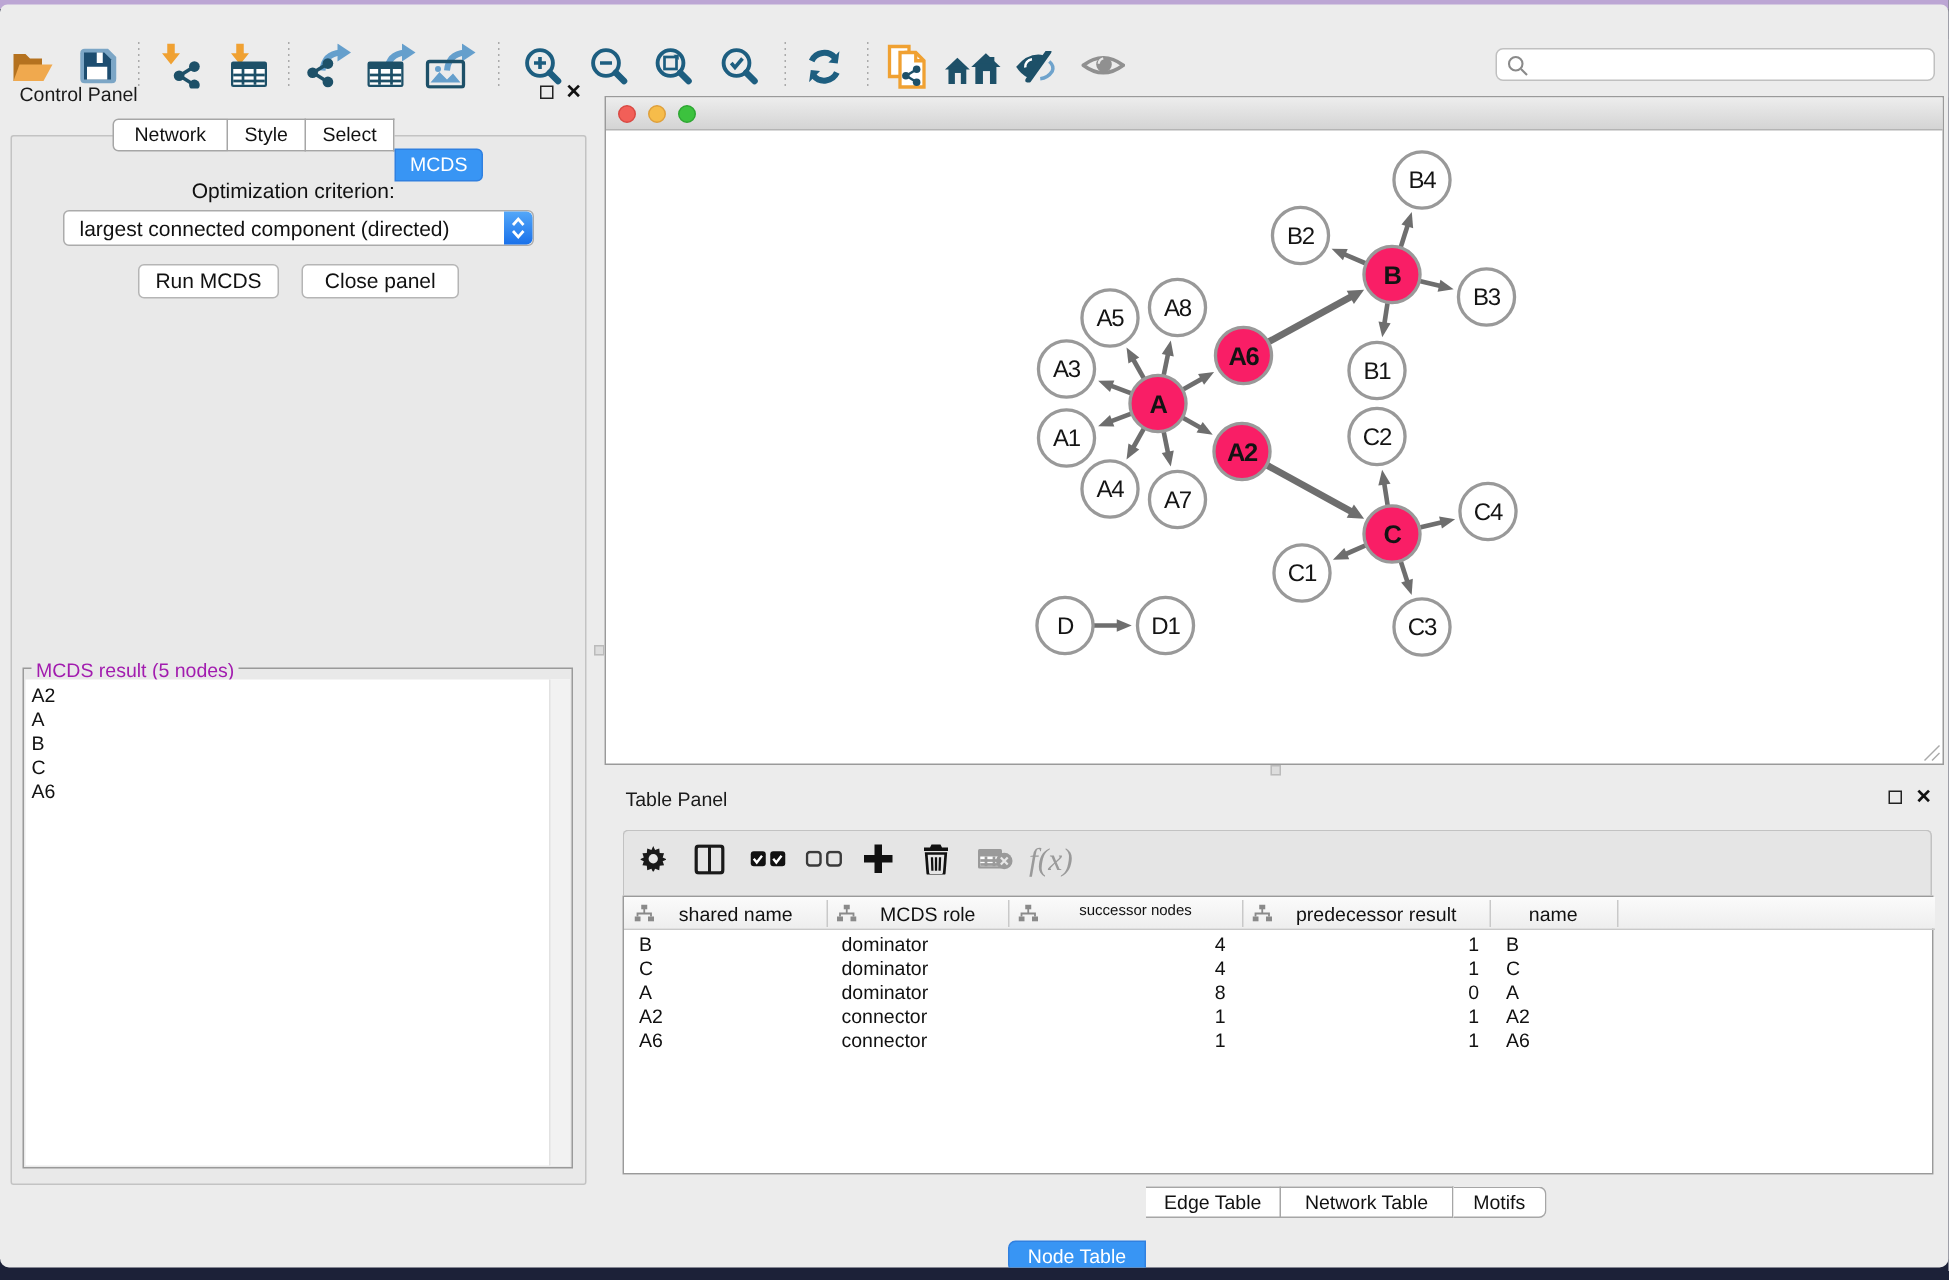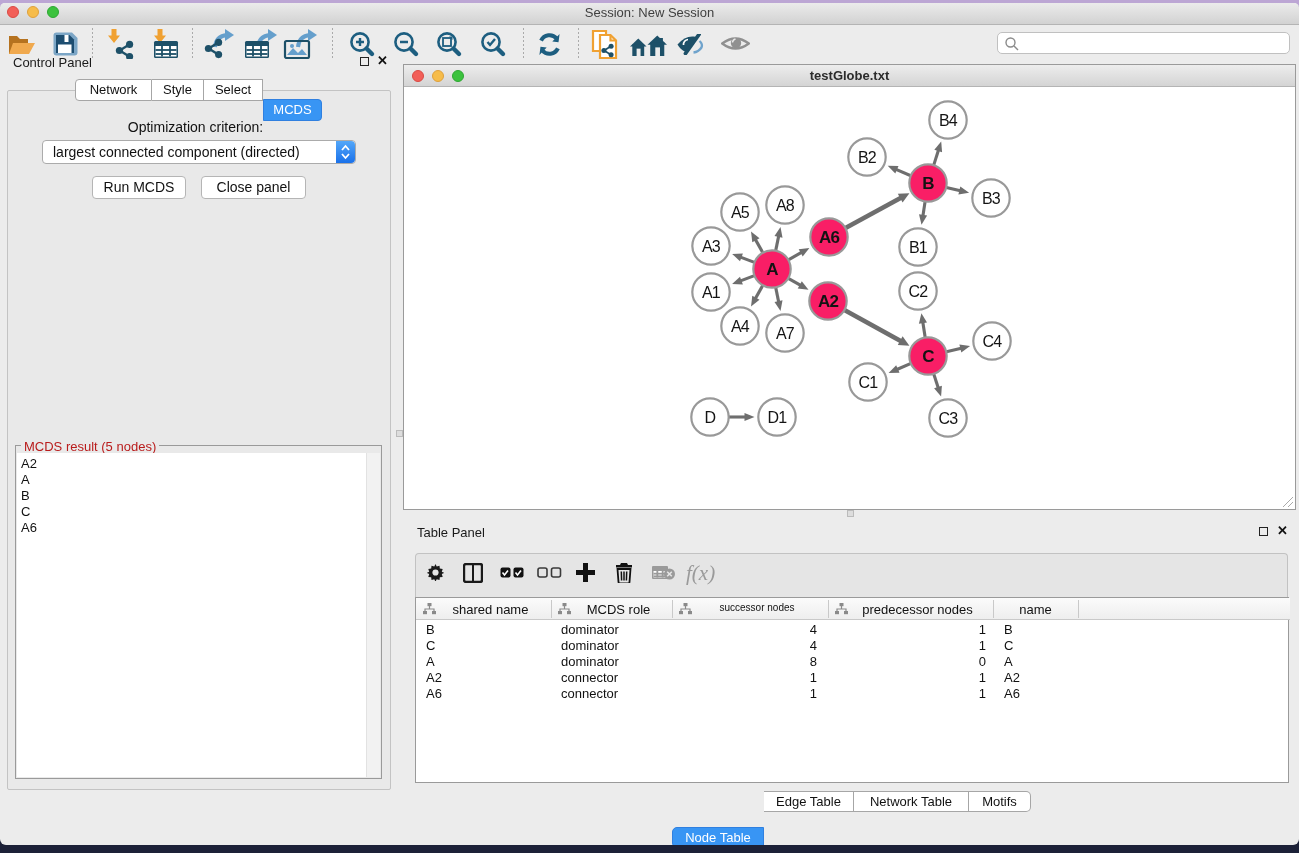--- a/index.html
+++ b/index.html
@@ -13,26 +13,20 @@
 .toolbar { position:absolute; left:0; top:23px; width:100%; height:39px; background:#ececec; }
 .sep { position:absolute; top:2px; height:31px; width:1px; background-image:linear-gradient(#aaa 40%, rgba(255,255,255,0) 0%); background-size:1px 4px; }
 .cp-title { position:absolute; font-size:13px; color:#1a1a1a; }
 .tab { position:absolute; height:22px; border:1px solid #a6a6a6; background:#fff; font-size:13px; color:#111; text-align:center; line-height:20px; }
 .tabsel { background:#3895f4 !important; color:#fff !important; border-color:#3080e0 !important;margin-top:20px; }
 </style>
 </head>
 <body>
 <div class="desktop-top"></div>
 <div class="window">
-  <div class="titlebar">
-    <div class="tl" style="left:7px; background:#f25f58; border:0.5px solid #d94a44;"></div>
-    <div class="tl" style="left:27px; background:#f6bc4a; border:0.5px solid #dfa03c;"></div>
-    <div class="tl" style="left:47px; background:#3cc23e; border:0.5px solid #2ea733;"></div>
-    <div class="titletext" style="top:2px;">Session: New Session</div>
-  </div>
   <div class="toolbar" id="toolbar">
     <div class="sep" style="left:92px"></div>
     <div class="sep" style="left:192px"></div>
     <div class="sep" style="left:332px"></div>
     <div class="sep" style="left:523px"></div>
     <div class="sep" style="left:578px"></div>
     <div style="position:absolute; left:997px; top:6px; width:293px; height:22px; background:#fff; border:1px solid #c0c0c0; border-radius:5px;">
       <svg width="16" height="16" style="position:absolute;left:6px;top:3px" viewBox="0 0 16 16">
           <circle cx="6.5" cy="6.5" r="4.5" fill="none" stroke="#8a8a8a" stroke-width="1.4"></circle>
           <line x1="10" y1="10" x2="14" y2="14" stroke="#8a8a8a" stroke-width="1.4"></line>
@@ -166,32 +160,31 @@
         <svg width="19" height="22" viewBox="0 0 19 22">
             <path d="M6 9 L9.5 5 L13 9" fill="none" stroke="#fff" stroke-width="1.8"></path>
             <path d="M6 13 L9.5 17 L13 13" fill="none" stroke="#fff" stroke-width="1.8"></path>
           </svg>
       </div>
     </div>
     <div style="position:absolute; left:0px; top:74px; width:391px; text-align:center; font-size:14px; color:#111;">Optimization criterion:</div>
     <div style="position:absolute; left:92px; top:131px; width:94px; height:23px; background:#fff; border:1px solid #b5b5b5; border-radius:4px; font-size:14px; text-align:center; line-height:21px; color:#111;">Run MCDS</div>
     <div style="position:absolute; left:201px; top:131px; width:105px; height:23px; background:#fff; border:1px solid #b5b5b5; border-radius:4px; font-size:14px; text-align:center; line-height:21px; color:#111;">Close panel</div>
     <div style="position:absolute; left:15px; top:400px; width:367px; height:334px; border:1px solid #9a9a9a;"></div>
-    <div style="position:absolute; left:21px; top:394px; background:#e9e9e9; padding:0 3px; font-size:13px; color:#b91c1c;">MCDS result (5 nodes)</div>
+    <div style="position:absolute; left:21px; top:394px; background:#e9e9e9; padding:0 3px; font-size:13px; color:#a21caf;">MCDS result (5 nodes)</div>
     <div style="position:absolute; left:17px; top:408px; width:363px; height:324px; background:#fff;">
       <div style="position:absolute; left:4px; top:3px; font-size:13px; color:#111; line-height:16px;">A2<br>A<br>B<br>C<br>A6</div>
       <div style="position:absolute; right:0px; top:0px; width:14px; height:324px; background:#f2f2f2; border-left:1px solid #e2e2e2;"></div>
     </div>
   </div>
   <div id="netframe" style="position:absolute; left:403px; top:61px; width:893px; height:446px; background:#fff; border:1px solid #9a9a9a;">
     <div style="position:absolute; left:0; top:0; width:100%; height:22px; background:linear-gradient(#ededed,#d4d4d4); border-bottom:1px solid #b4b4b4;">
       <div class="tl" style="left:8px; top:5px; background:#f25f58; border:0.5px solid #d94a44;"></div>
       <div class="tl" style="left:28px; top:5px; background:#f6bc4a; border:0.5px solid #dfa03c;"></div>
       <div class="tl" style="left:48px; top:5px; background:#3cc23e; border:0.5px solid #2ea733;"></div>
-      <div style="position:absolute; top:3px; width:100%; text-align:center; font-size:13px; font-weight:bold; color:#2b2b2b;">testGlobe.txt</div>
     </div>
     <div id="graphholder" style="position:absolute; left:0px; top:22px; width:891px; height:421px;padding-left:20px;">
         <svg width="891" height="420" style="position:absolute;left:0;top:0">
           <line x1="352.4" y1="187.9" x2="336.5" y2="193.9" stroke="#6e6e6e" stroke-width="3.1"></line>
           <polygon points="328.1,197.1 336.0,189.7 338.9,197.4" fill="#6e6e6e"></polygon>
           <line x1="382.5" y1="190.3" x2="396.7" y2="198.4" stroke="#6e6e6e" stroke-width="3.1"></line>
           <polygon points="404.5,202.8 393.7,201.4 397.8,194.3" fill="#6e6e6e"></polygon>
           <line x1="352.4" y1="176.1" x2="336.5" y2="170.1" stroke="#6e6e6e" stroke-width="3.1"></line>
           <polygon points="328.1,166.9 338.9,166.6 336.0,174.3" fill="#6e6e6e"></polygon>
           <line x1="359.8" y1="196.6" x2="351.4" y2="211.5" stroke="#6e6e6e" stroke-width="3.1"></line>
@@ -346,21 +339,21 @@
           <path d="M6.5,3 v3 M2,8 v-2 h9 v2" fill="none" stroke="#8a8a8a" stroke-width="1.2"></path>
         </svg>
         <div style="position:absolute;left:274px;top:4px;width:134px;text-align:center;font-size:10px;color:#111;">successor nodes</div>
         <div style="position:absolute;left:412px;top:2px;width:1px;height:18px;background:#c9c9c9;"></div>
         <svg width="13" height="12" viewBox="0 0 13 12" style="position:absolute;left:419px;top:5px">
           <rect x="4.5" y="0" width="4" height="3.2" fill="#8a8a8a"></rect>
           <rect x="0" y="8" width="4" height="3.2" fill="#8a8a8a"></rect>
           <rect x="9" y="8" width="4" height="3.2" fill="#8a8a8a"></rect>
           <path d="M6.5,3 v3 M2,8 v-2 h9 v2" fill="none" stroke="#8a8a8a" stroke-width="1.2"></path>
         </svg>
-        <div style="position:absolute;left:430px;top:4px;width:143px;text-align:center;font-size:13px;color:#111;">predecessor nodes</div>
+        <div style="position:absolute;left:430px;top:4px;width:143px;text-align:center;font-size:13px;color:#111;">predecessor result</div>
         <div style="position:absolute;left:577px;top:2px;width:1px;height:18px;background:#c9c9c9;"></div>
         <div style="position:absolute;left:577px;top:4px;width:85px;text-align:center;font-size:13px;color:#111;">name</div>
         <div style="position:absolute;left:662px;top:2px;width:1px;height:18px;background:#c9c9c9;"></div>
         <div style="position:absolute;left:10px;top:24px;font-size:13px;color:#111;">B</div>
         <div style="position:absolute;left:145px;top:24px;font-size:13px;color:#111;">dominator</div>
         <div style="position:absolute;left:256px;top:24px;width:145px;text-align:right;font-size:13px;color:#111;">4</div>
         <div style="position:absolute;left:412px;top:24px;width:158px;text-align:right;font-size:13px;color:#111;">1</div>
         <div style="position:absolute;left:588px;top:24px;font-size:13px;color:#111;">B</div>
         <div style="position:absolute;left:10px;top:40px;font-size:13px;color:#111;">C</div>
         <div style="position:absolute;left:145px;top:40px;font-size:13px;color:#111;">dominator</div>

